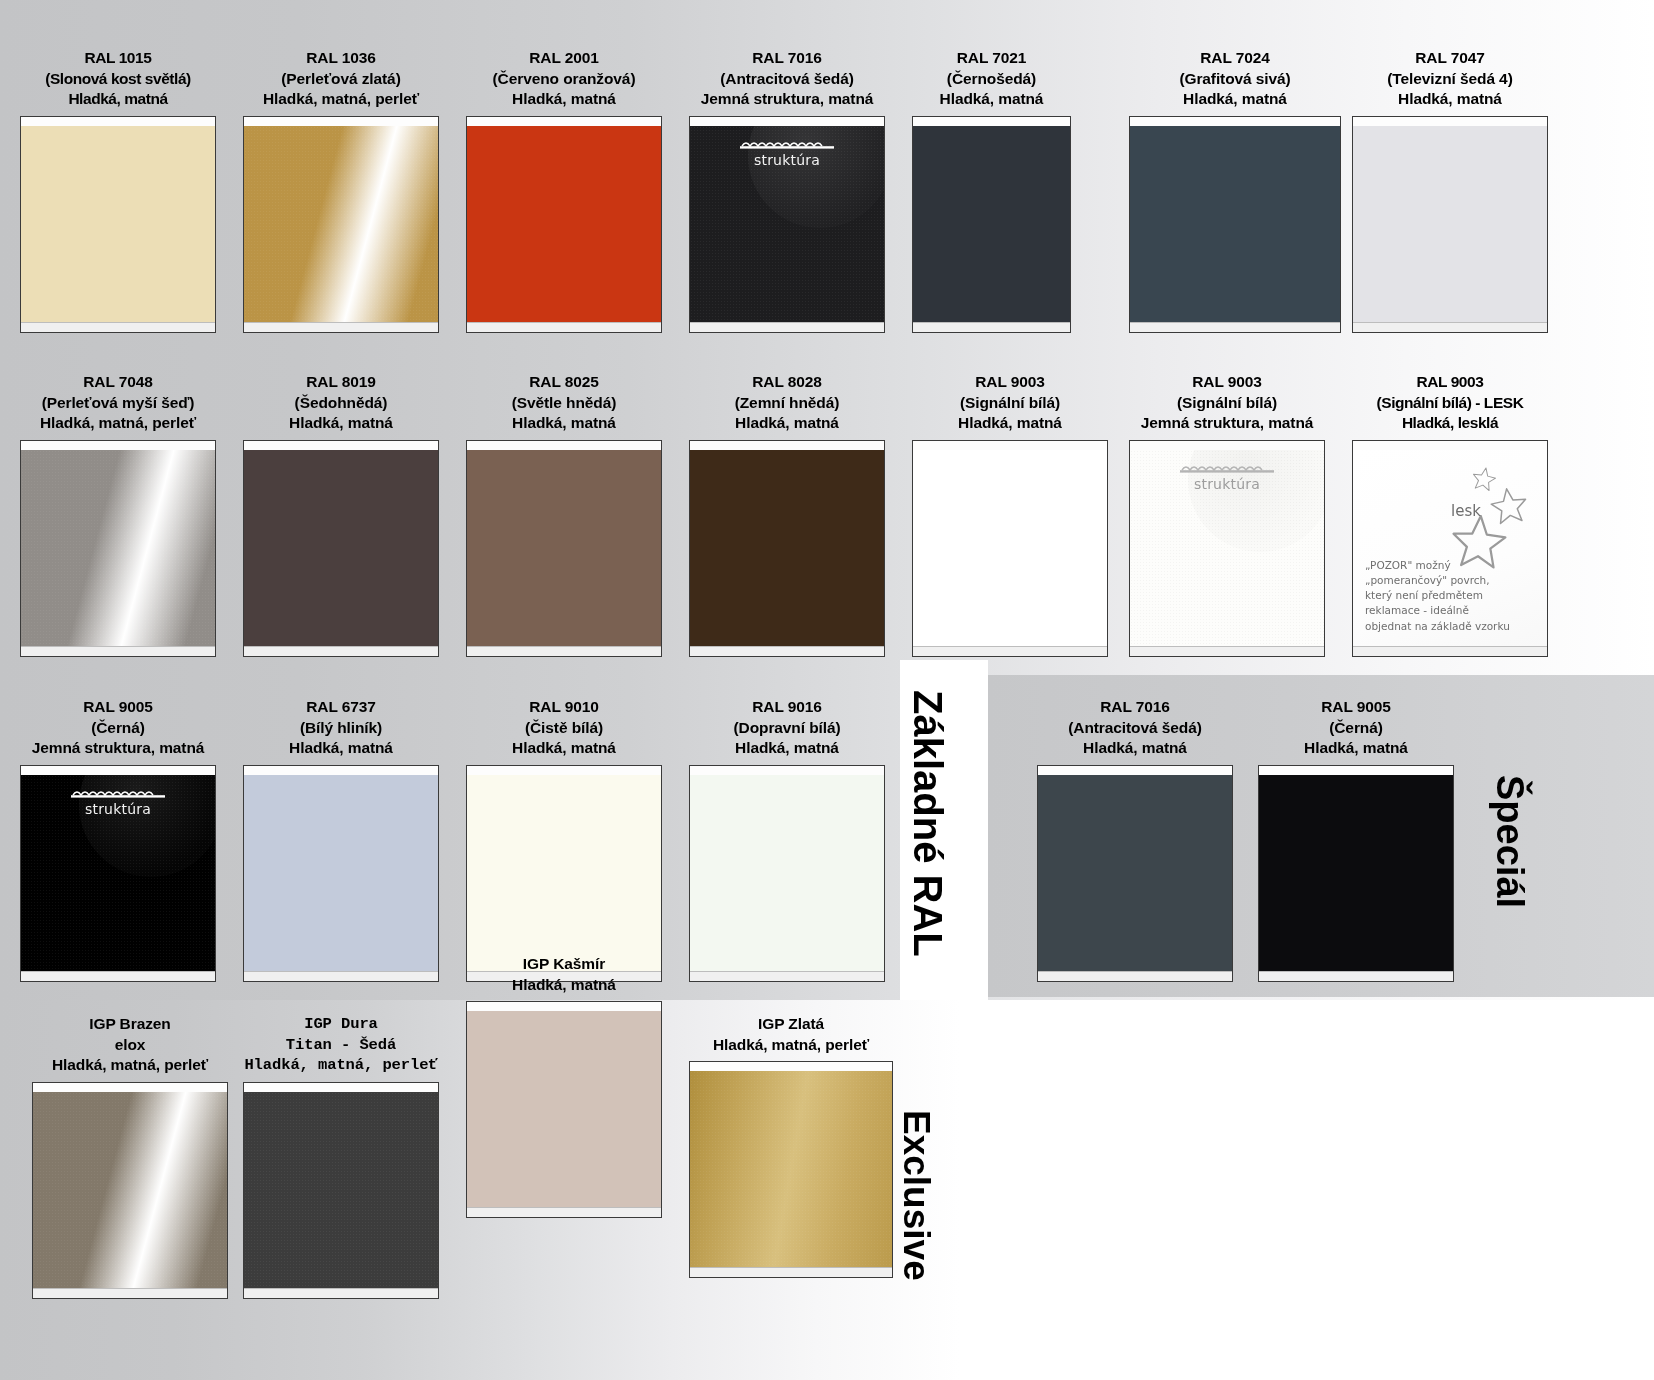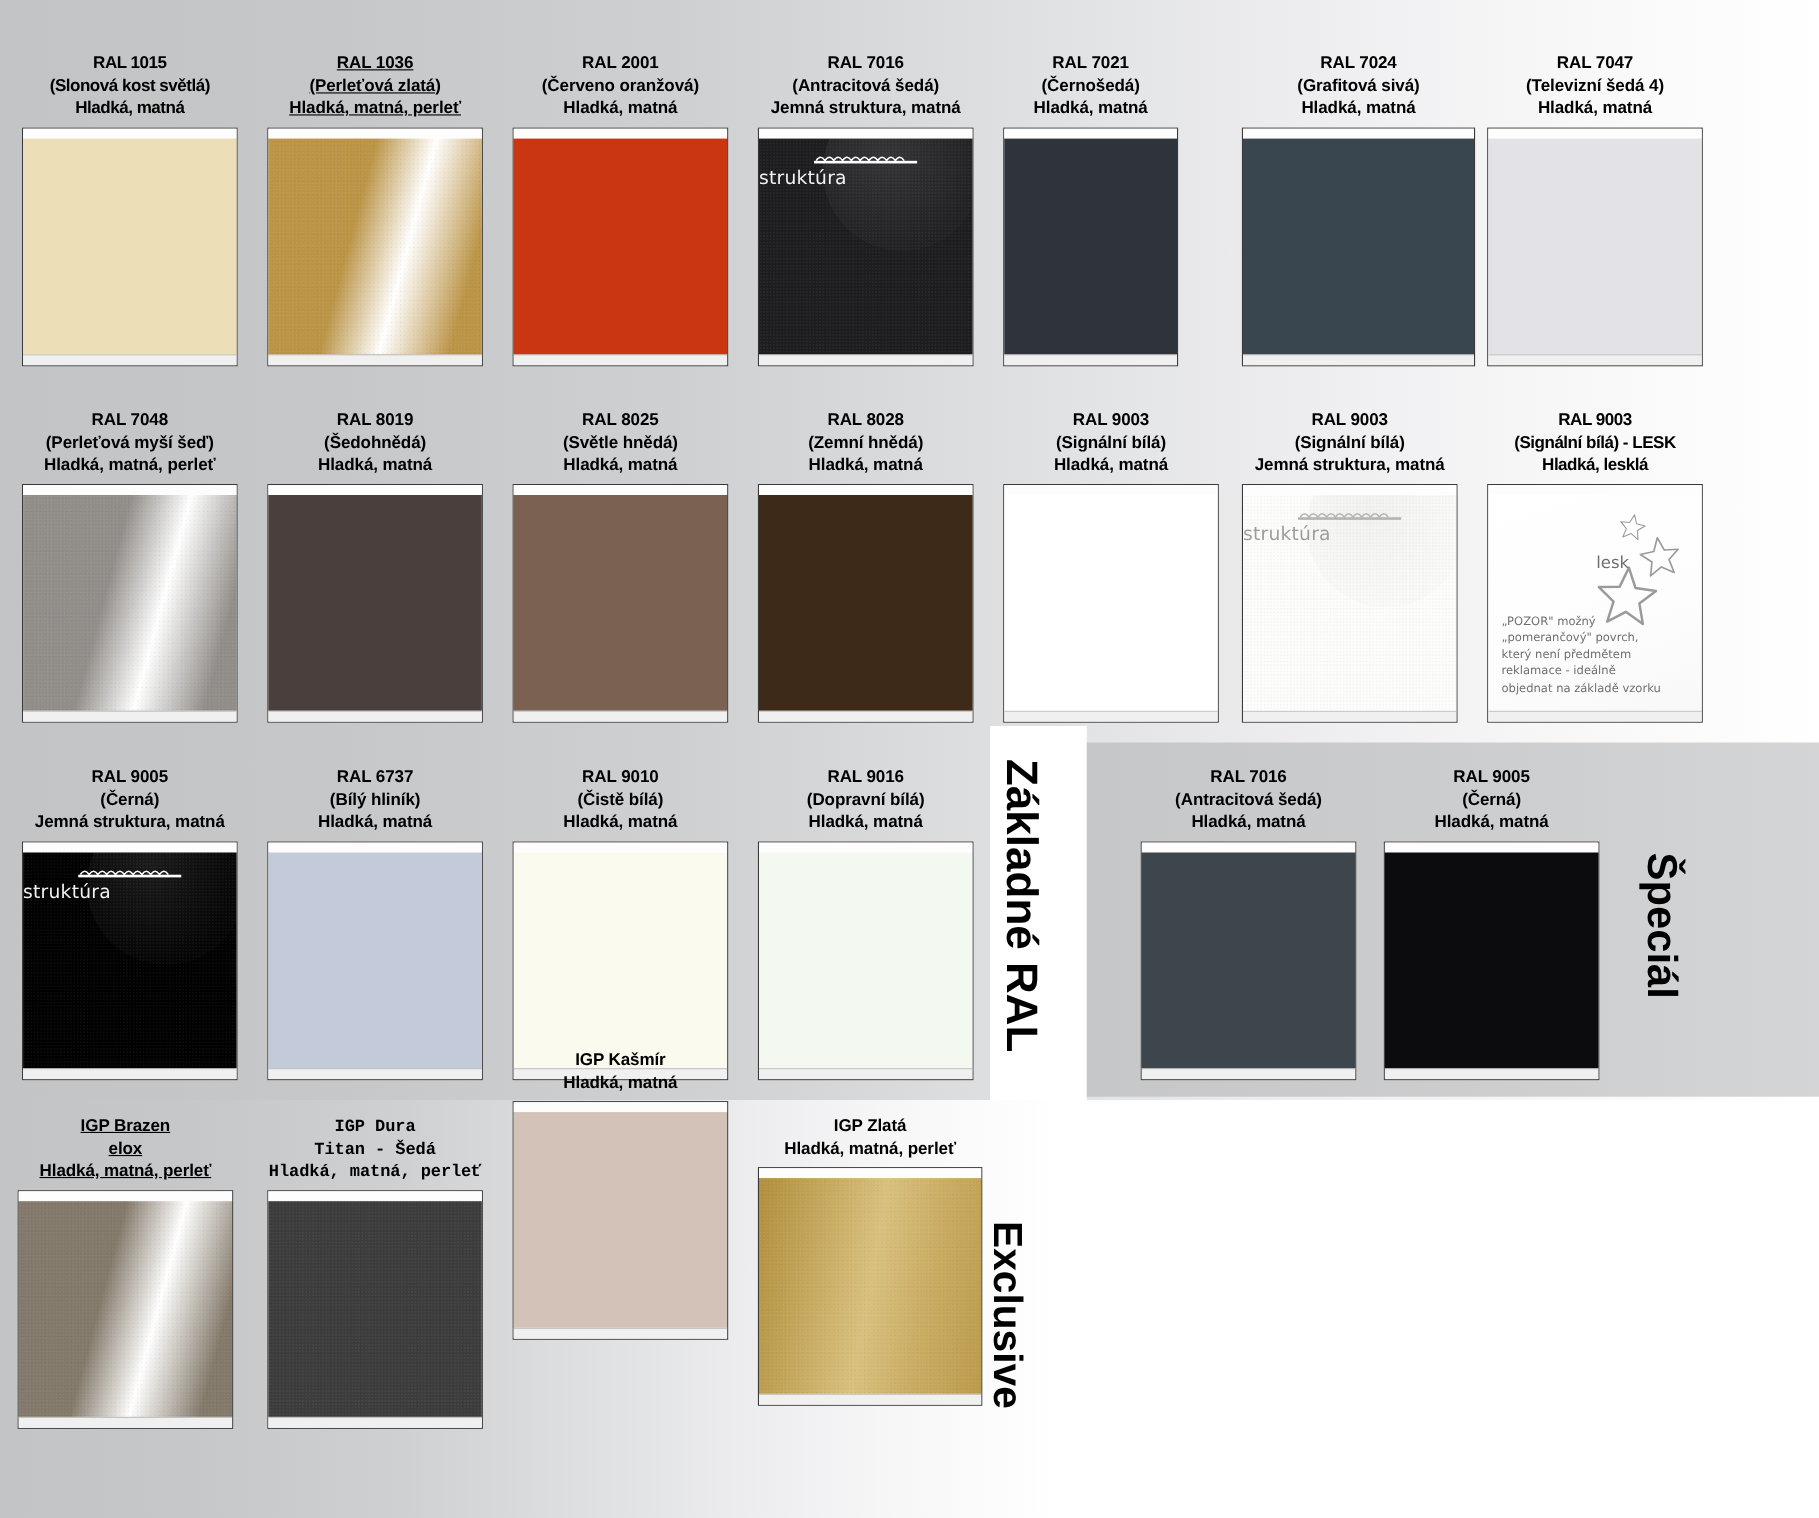--- a/index.html
+++ b/index.html
@@ -62,21 +62,22 @@
 
   
   .struct-circle {
     position: absolute; left: 30%; top: -22%;
     width: 74%; height: 74%;
     border-radius: 50%;
     background: radial-gradient(circle at 40% 40%, rgba(255,255,255,0.10), rgba(255,255,255,0.02) 70%);
   }
   .struct-label {
     position: absolute; left: 0; right: 0; top: 26px;
-    font-size: 17px; font-weight: 400;
+    text-align: center;
+    font-size: 14px; font-weight: 400;
     color: #f2f2f2;
     font-family: "DejaVu Sans", sans-serif;
     letter-spacing: 0.2px;
   }
   .struct-label.dark { color:#9d9d9d; }
   .bump-line {
     position: absolute; left: 50%; transform: translateX(-50%);
     top: 12px; width: 94px; height: 12px;
   }
   .noise {
@@ -135,21 +136,21 @@
       <div class="cell" style="left: 20px; top: 48px; width: 196px;">
         <div class="cap narrow">RAL 1015</div>
         <div class="cap narrow">(Slonová kost světlá)</div>
         <div class="cap narrow">Hladká, matná</div>
         <div class="chip-wrap">
           <div class="strip-top"></div>
           <div class="chip" style="background:#ecdeb6"></div>
           <div class="strip-bottom"></div>
         </div>
       </div>
-      <div class="cell" style="left: 243px; top: 48px; width: 196px; text-decoration: underline;">
+      <div class="cell" style="left: 243px; top: 48px; width: 196px;">
         <div class="cap">RAL 1036</div>
         <div class="cap">(Perleťová zlatá)</div>
         <div class="cap">Hladká, matná, perleť</div>
         <div class="chip-wrap">
           <div class="strip-top"></div>
           <div class="chip" style="background:linear-gradient(105deg, #bb9446 0%, #bb9446 40%, rgba(255,255,255,0.10) 62%, #bb9446 88%)">
             <div class="noise"></div>
           </div>
           <div class="strip-bottom"></div>
         </div>
@@ -375,21 +376,21 @@
         <div class="cap">(Černá)</div>
         <div class="cap">Hladká, matná</div>
         <div class="chip-wrap">
           <div class="strip-top"></div>
           <div class="chip" style="background:#0c0c0e"></div>
           <div class="strip-bottom"></div>
         </div>
       </div>
     </div>
   <div id="exclusive-grid">
-      <div class="cell" style="left: 16px; top: 1014px; width: 196px; text-decoration: underline;">
+      <div class="cell" style="left: 32px; top: 1014px; width: 196px;">
         <div class="cap">IGP Brazen</div>
         <div class="cap">elox</div>
         <div class="cap">Hladká, matná, perleť</div>
         <div class="chip-wrap">
           <div class="strip-top"></div>
           <div class="chip" style="background: linear-gradient(105deg, rgb(131, 121, 106) 0%, rgb(131, 121, 106) 40%, rgba(255, 255, 255, 0.1) 62%, rgb(131, 121, 106) 88%); height: 196px;">
             <div class="noise"></div>
           </div>
           <div class="strip-bottom"></div>
         </div>

